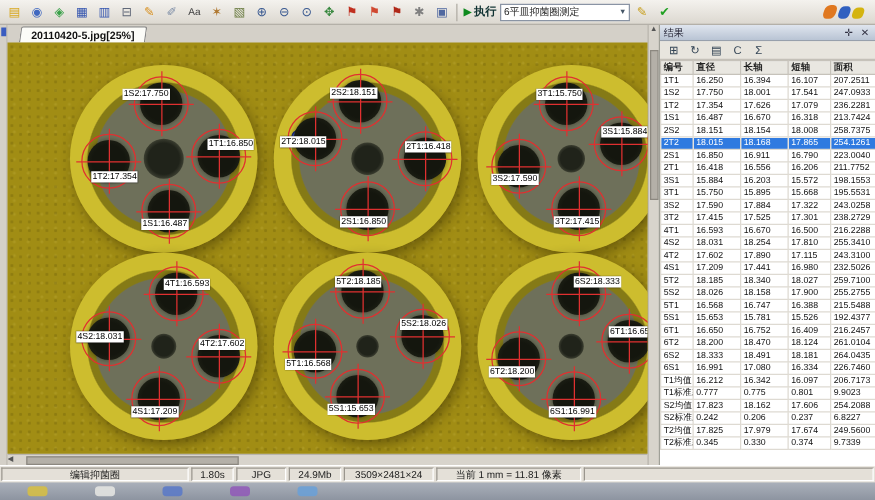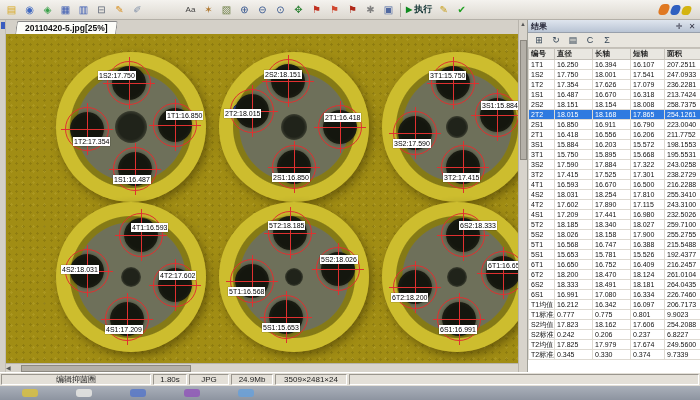--- a/index.html
+++ b/index.html
@@ -49,21 +49,21 @@
 
   .hscroll { height:9px; background:#d8d4cc; border-top:1px solid #b8b4ac; display:flex; align-items:center; flex:0 0 9px; }
   .vscroll { width:9px; background:#d8d4cc; border-left:1px solid #b8b4ac; display:flex; flex-direction:column; align-items:center; }
   .sthumb-h { height:7px; width:170px; margin-left:10px; background:#b4b0a8; border:1px solid #8c8880; }
   .sthumb-v { width:7px; height:120px; margin-top:12px; background:#b4b0a8; border:1px solid #8c8880; }
   .sarrow { font-size:6px; color:#555; line-height:8px; }
 
   
   .panel { width:173px; background:#ece9e2; border-left:1px solid #a0a098; display:flex; flex-direction:column; }
   .panel-header { height:13px; background:linear-gradient(#dfe5ee,#b9c4d4); border-bottom:1px solid #98a0ac; display:flex; align-items:center; padding:0 3px; flex:0 0 13px; }
-  .panel-title { font-size:8px; font-weight:bold; color:#223; }
+  .panel-title { font-size:8px; font-weight:normal; color:#223; }
   .panel-ctl { margin-left:auto; display:flex; gap:3px; }
   .panel-ctl span { font-size:8px; color:#334; width:10px; text-align:center; cursor:default; }
   .panel-toolbar { height:15px; display:flex; align-items:center; gap:3px; padding:0 4px; background:#e8e5de; border-bottom:1px solid #c4c0b8; flex:0 0 15px; }
   .ptbtn { font-size:9px; width:14px; height:13px; display:flex; align-items:center; justify-content:center; color:#345; border:1px solid transparent; }
   .table-wrap { flex:1 1 auto; background:#fff; overflow:hidden; }
   table.results { border-collapse:collapse; width:100%; table-layout:fixed; }
   table.results th { font-size:7.5px; font-weight:bold; background:#e9e7e1; border:1px solid #c6c2ba; color:#222; height:11px; text-align:left; padding:0 2px; }
   table.results td { font-size:7px; border:1px solid #dedad2; color:#111; height:9px; line-height:9px; padding:0 2px; white-space:nowrap; overflow:hidden; }
   tr.sel td { background:#2f7ae0; color:#fff; }
 
@@ -82,37 +82,41 @@
   <div class="toolbar">
     <span id="toolbar-icons" style="display:flex;gap:1px;align-items:center;">
         <span class="tbtn" style="color: rgb(216, 168, 32);">▤</span>
         <span class="tbtn" style="color: rgb(64, 104, 192);">◉</span>
         <span class="tbtn" style="color: rgb(56, 160, 72);">◈</span>
         <span class="tbtn" style="color: rgb(56, 88, 176);">▦</span>
         <span class="tbtn" style="color: rgb(56, 88, 176);">▥</span>
         <span class="tbtn" style="color: rgb(96, 104, 120);">⊟</span>
         <span class="tbtn" style="color: rgb(216, 144, 32);">✎</span>
         <span class="tbtn" style="color: rgb(128, 144, 168);">✐</span>
-        <span class="tbtn" style="color: rgb(64, 64, 64); font-size: 8px; margin-left: 35px;">Aa</span>
+        <span class="tbtn" style="color: rgb(64, 64, 64); font-size: 8px;">Aa</span>
         <span class="tbtn" style="color: rgb(176, 120, 48);">✶</span>
         <span class="tbtn" style="color: rgb(112, 128, 72);">▧</span>
         <span class="tbtn" style="color: rgb(56, 88, 144);">⊕</span>
         <span class="tbtn" style="color: rgb(56, 88, 144);">⊖</span>
         <span class="tbtn" style="color: rgb(56, 88, 144);">⊙</span>
         <span class="tbtn" style="color: rgb(56, 136, 63);">✥</span>
         <span class="tbtn" style="color: rgb(192, 48, 32);">⚑</span>
         <span class="tbtn" style="color: rgb(208, 72, 48);">⚑</span>
         <span class="tbtn" style="color: rgb(176, 40, 24);">⚑</span>
         <span class="tbtn" style="color: rgb(128, 128, 128);">✱</span>
         <span class="tbtn" style="color: rgb(80, 104, 160);">▣</span>
       </span>
     <span class="tsep"></span>
     <span class="exec">
       <span style="color:#0e8a1e;font-size:8px;">▶</span>
       <span>执行</span>
+    </span>
+    <span class="preset-box">
+      <span>6平皿抑菌圈测定</span>
+      <span class="arrow">▼</span>
     </span>
     <span class="tbtn" style="color:#c8a020;">✎</span>
     <span class="tbtn" style="color:#1ea020;">✔</span>
     <span class="brand">
         <i class="b1"></i>
         <i class="b2"></i>
         <i class="b3"></i>
       </span>
   </div>
 
@@ -471,20 +475,21 @@
       </div>
     </div>
   </div>
 
   <div class="statusbar" id="statusbar">
       <div class="seg" style="width: 150px;">编辑抑菌圈</div>
       <div class="seg" style="width: 34px;">1.80s</div>
       <div class="seg" style="width: 40px;">JPG</div>
       <div class="seg" style="width: 42px;">24.9Mb</div>
       <div class="seg" style="width: 72px;">3509×2481×24</div>
+      <div class="seg" style="width: 116px;">当前 1 mm = 11.81 像素</div>
       <div class="seg" style="flex: 1 1 0%;"></div>
     </div>
 
   <div class="taskbar">
     <span class="tb-blob" style="background:#d8c040;"></span>
     <span class="tb-blob" style="background:#e8e8e4;"></span>
     <span class="tb-blob" style="background:#5878c8;"></span>
     <span class="tb-blob" style="background:#9058b8;"></span>
     <span class="tb-blob" style="background:#68a0d8;"></span>
   </div>

